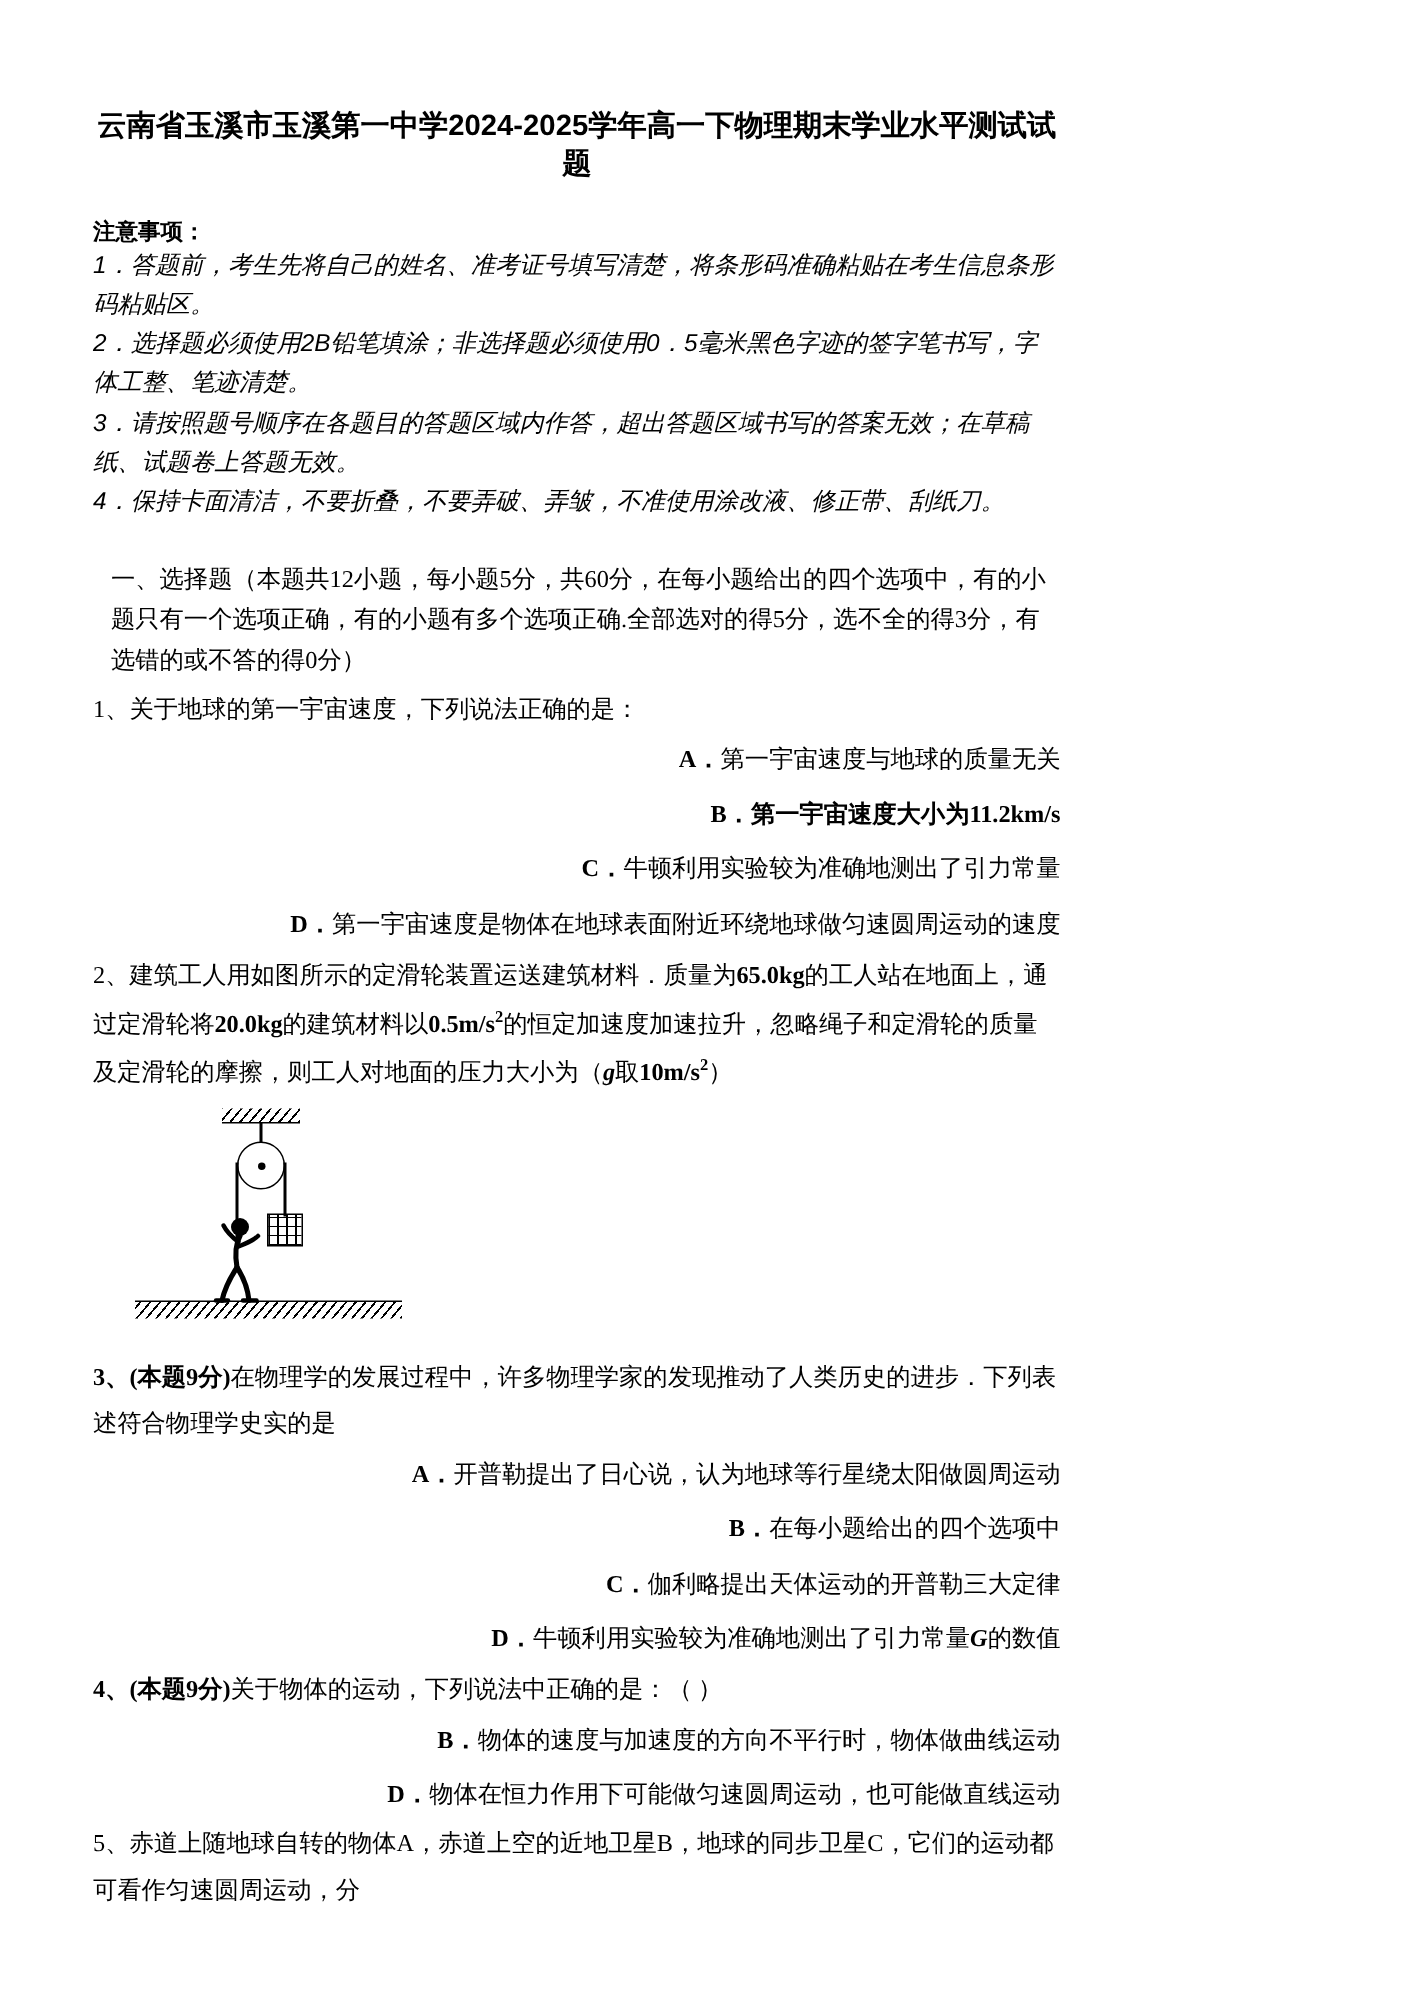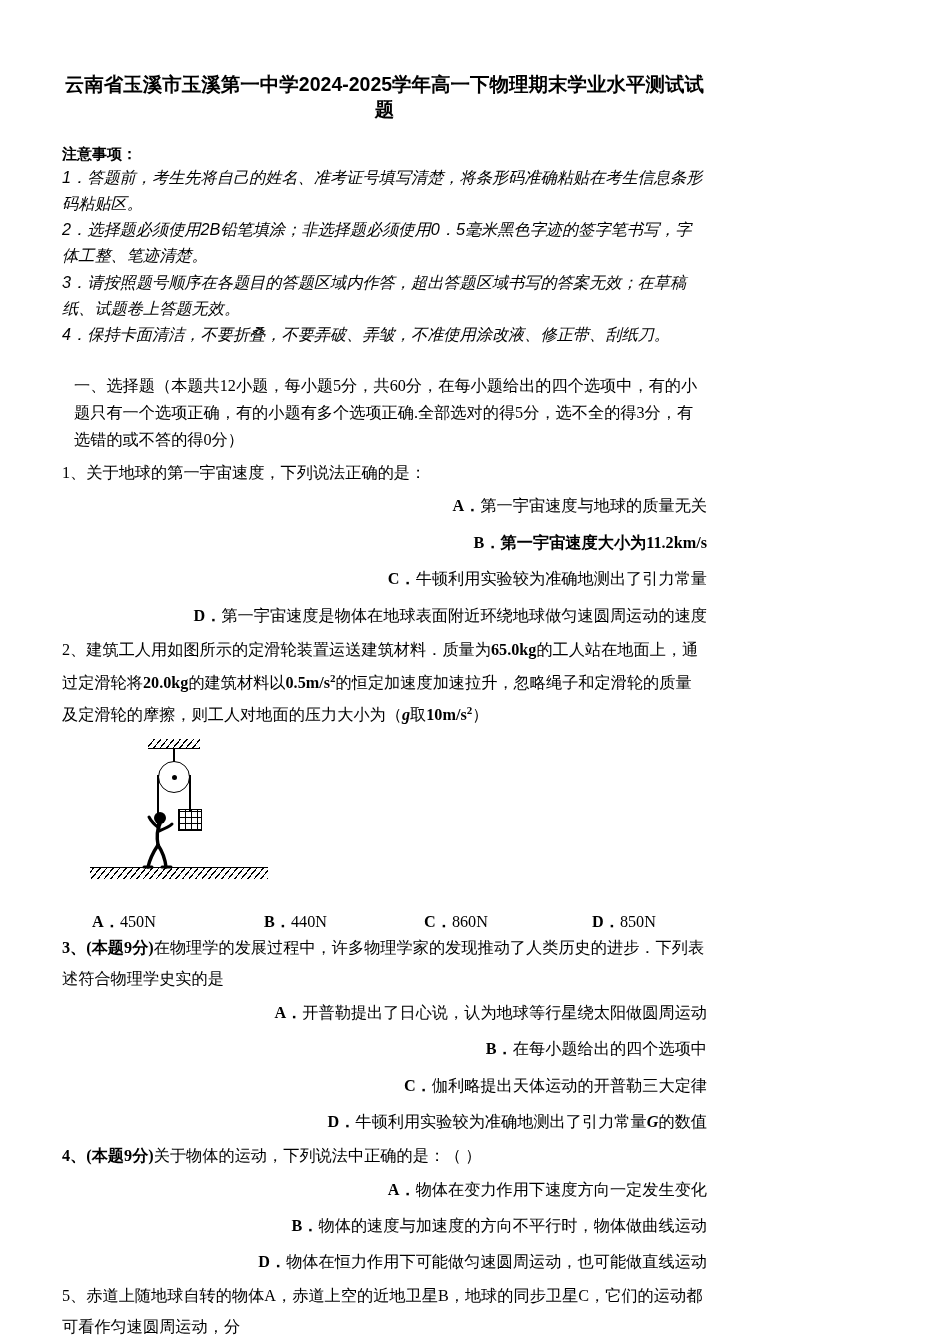--- a/index.html
+++ b/index.html
@@ -215,26 +215,20 @@
       <path d="M21 17 C17 14, 13 10, 11 6" stroke="#000" stroke-width="3" fill="none" stroke-linecap="round"></path>
       <path d="M21 20 C26 18, 31 16, 34 13" stroke="#000" stroke-width="3" fill="none" stroke-linecap="round"></path>
       <path d="M20 34 C16 40, 12 47, 10 56" stroke="#000" stroke-width="3.4" fill="none" stroke-linecap="round"></path>
       <path d="M20 34 C24 40, 27 47, 28 56" stroke="#000" stroke-width="3.4" fill="none" stroke-linecap="round"></path>
       <path d="M6 56 L14 56" stroke="#000" stroke-width="3" stroke-linecap="round"></path>
       <path d="M24 56 L33 56" stroke="#000" stroke-width="3" stroke-linecap="round"></path>
     </svg>
     <div class="hatch-bottom"></div>
   </div>
 
-  <div class="opts-row">
-    <span class="o1"><span class="opt-label">A．</span><span>450N</span></span>
-    <span class="o2"><span class="opt-label">B．</span><span>440N</span></span>
-    <span class="o3"><span class="opt-label">C．</span><span>860N</span></span>
-    <span><span class="opt-label">D．</span><span>850N</span></span>
-  </div>
 
   <div class="q">
     <span class="bold">3、(本题9分)</span><span>在物理学的发展过程中，许多物理学家的发现推动了人类历史的进步．下列表述符合物理学史实的是</span>
   </div>
   <div class="opt">
     <span class="opt-label">A．</span><span>开普勒提出了日心说，认为地球等行星绕太阳做圆周运动</span>
   </div>
   <div class="opt">
     <span class="opt-label">B．</span><span>在每小题给出的四个选项中</span>
   </div>
@@ -242,23 +236,20 @@
     <span class="opt-label">C．</span><span>伽利略提出天体运动的开普勒三大定律</span>
   </div>
   <div class="opt">
     <span class="opt-label">D．</span><span>牛顿利用实验较为准确地测出了引力常量</span><span class="ital bold">G</span><span>的数值</span>
   </div>
 
   <div class="q">
     <span class="bold">4、(本题9分)</span><span>关于物体的运动，下列说法中正确的是：（    ）</span>
   </div>
   <div class="opt">
-    <span class="opt-label">A．</span><span>物体在变力作用下速度方向一定发生变化</span>
-  </div>
-  <div class="opt">
     <span class="opt-label">B．</span><span>物体的速度与加速度的方向不平行时，物体做曲线运动</span>
   </div>
   <div class="opt">
     <span class="opt-label">D．</span><span>物体在恒力作用下可能做匀速圆周运动，也可能做直线运动</span>
   </div>
 
   <div class="q">5、赤道上随地球自转的物体A，赤道上空的近地卫星B，地球的同步卫星C，它们的运动都可看作匀速圆周运动，分</div>
 
 </div>
 

